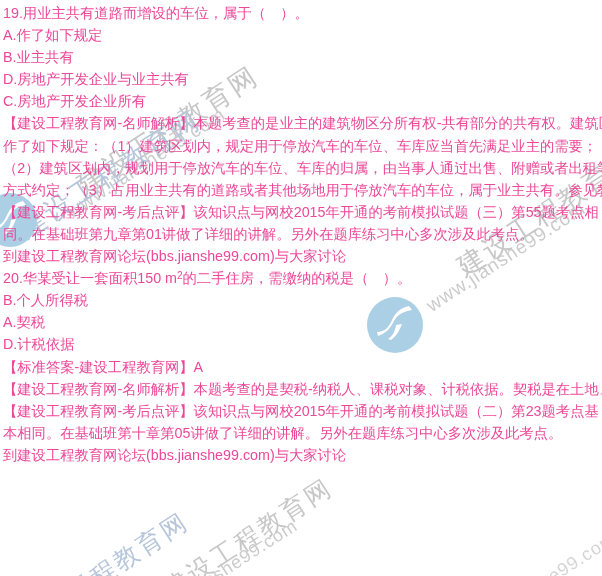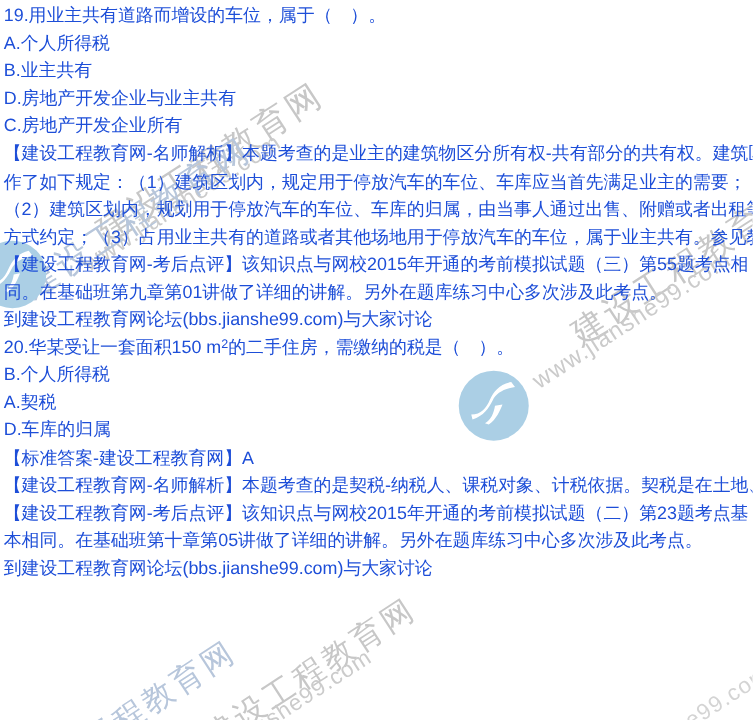--- a/index.html
+++ b/index.html
@@ -49,21 +49,21 @@
   
   .doc {
     position: relative;
     z-index: 1;
     padding: 2px 0 0 3px;
   }
   .line {
     height: 22.1px;
     line-height: 22.1px;
     font-size: 14.3px;
-    color: #1d4ed8;
+    color: #ec4899;
     white-space: pre;
   }
   .line sup {
     font-size: 10px;
     line-height: 0;
     vertical-align: 4px;
   }
 </style>
 </head>
 <body>
@@ -94,38 +94,38 @@
   <div class="wm wm-brand w3-brand">建设工程教育网</div>
   <div class="wm wm-url w3-url">www.jianshe99.com</div>
   <div class="wm wm-brand wm-blue w3-blue">建设工程教育网</div>
   <div class="wm wm-url wm-faint w4-url">www.jianshe99.com</div>
 </div>
 
 <div class="doc">
 
   <div>
     <div class="line">19.用业主共有道路而增设的车位，属于（　）。</div>
-    <div class="line">A.个人所得税</div>
+    <div class="line">A.作了如下规定</div>
     <div class="line">B.业主共有</div>
     <div class="line">D.房地产开发企业与业主共有</div>
     <div class="line">C.房地产开发企业所有</div>
     <div class="line">【建设工程教育网-名师解析】本题考查的是业主的建筑物区分所有权-共有部分的共有权。建筑区</div>
     <div class="line">作了如下规定：（1）建筑区划内，规定用于停放汽车的车位、车库应当首先满足业主的需要；</div>
     <div class="line">（2）建筑区划内，规划用于停放汽车的车位、车库的归属，由当事人通过出售、附赠或者出租等</div>
     <div class="line">方式约定；（3）占用业主共有的道路或者其他场地用于停放汽车的车位，属于业主共有。参见教</div>
     <div class="line">【建设工程教育网-考后点评】该知识点与网校2015年开通的考前模拟试题（三）第55题考点相</div>
     <div class="line">同。在基础班第九章第01讲做了详细的讲解。另外在题库练习中心多次涉及此考点。</div>
     <div class="line">到建设工程教育网论坛(bbs.jianshe99.com)与大家讨论</div>
   </div>
 
   <div>
     <div class="line"><span>20.华某受让一套面积150 m</span><sup>2</sup><span>的二手住房，需缴纳的税是（　）。</span></div>
     <div class="line">B.个人所得税</div>
     <div class="line">A.契税</div>
-    <div class="line">D.车库的归属</div>
+    <div class="line">D.计税依据</div>
     <div class="line">【标准答案-建设工程教育网】A</div>
     <div class="line">【建设工程教育网-名师解析】本题考查的是契税-纳税人、课税对象、计税依据。契税是在土地、</div>
     <div class="line">【建设工程教育网-考后点评】该知识点与网校2015年开通的考前模拟试题（二）第23题考点基</div>
     <div class="line">本相同。在基础班第十章第05讲做了详细的讲解。另外在题库练习中心多次涉及此考点。</div>
     <div class="line">到建设工程教育网论坛(bbs.jianshe99.com)与大家讨论</div>
   </div>
 
 </div>
 
 </body></html>

